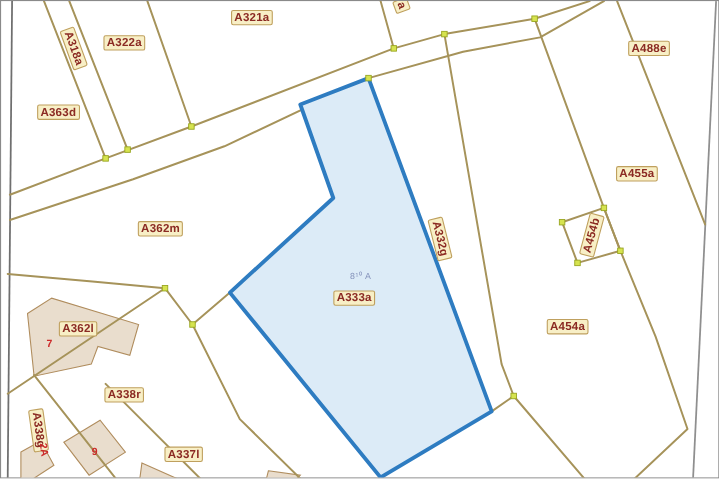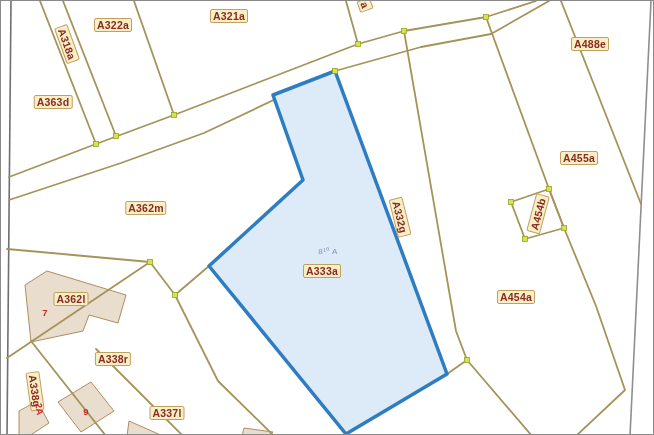--- a/index.html
+++ b/index.html
@@ -84,21 +84,21 @@
       <rect x="171.5" y="291.5" width="5" height="5"></rect>
       <rect x="463.5" y="356.5" width="5" height="5"></rect>
       <rect x="545.5" y="185.5" width="5" height="5"></rect>
       <rect x="507.5" y="198.5" width="5" height="5"></rect>
       <rect x="521.5" y="235.5" width="5" height="5"></rect>
       <rect x="560.5" y="224.5" width="5" height="5"></rect>
     </g>
   </svg>
 
   <div class="plabel" style="left:66px;top:43px;--rot:70deg">A318a</div>
-  <div class="plabel" style="left:112px;top:24px">A322a</div>
+  <div class="plabel" style="left:112px;top:38px">A322a</div>
   <div class="plabel" style="left:228px;top:15px">A321a</div>
   <div class="plabel" style="left:52px;top:101px">A363d</div>
   <div class="plabel" style="left:589px;top:43px">A488e</div>
   <div class="plabel" style="left:578px;top:157px">A455a</div>
   <div class="plabel" style="left:145px;top:207px">A362m</div>
   <div class="plabel" style="left:399px;top:216px;--rot:76deg">A332g</div>
   <div class="plabel" style="left:537px;top:213px;--rot:-75deg">A454b</div>
   <div class="plabel" style="left:321px;top:270px">A333a</div>
   <div class="plabel" style="left:515px;top:296px">A454a</div>
   <div class="plabel" style="left:70px;top:298px">A362l</div>

